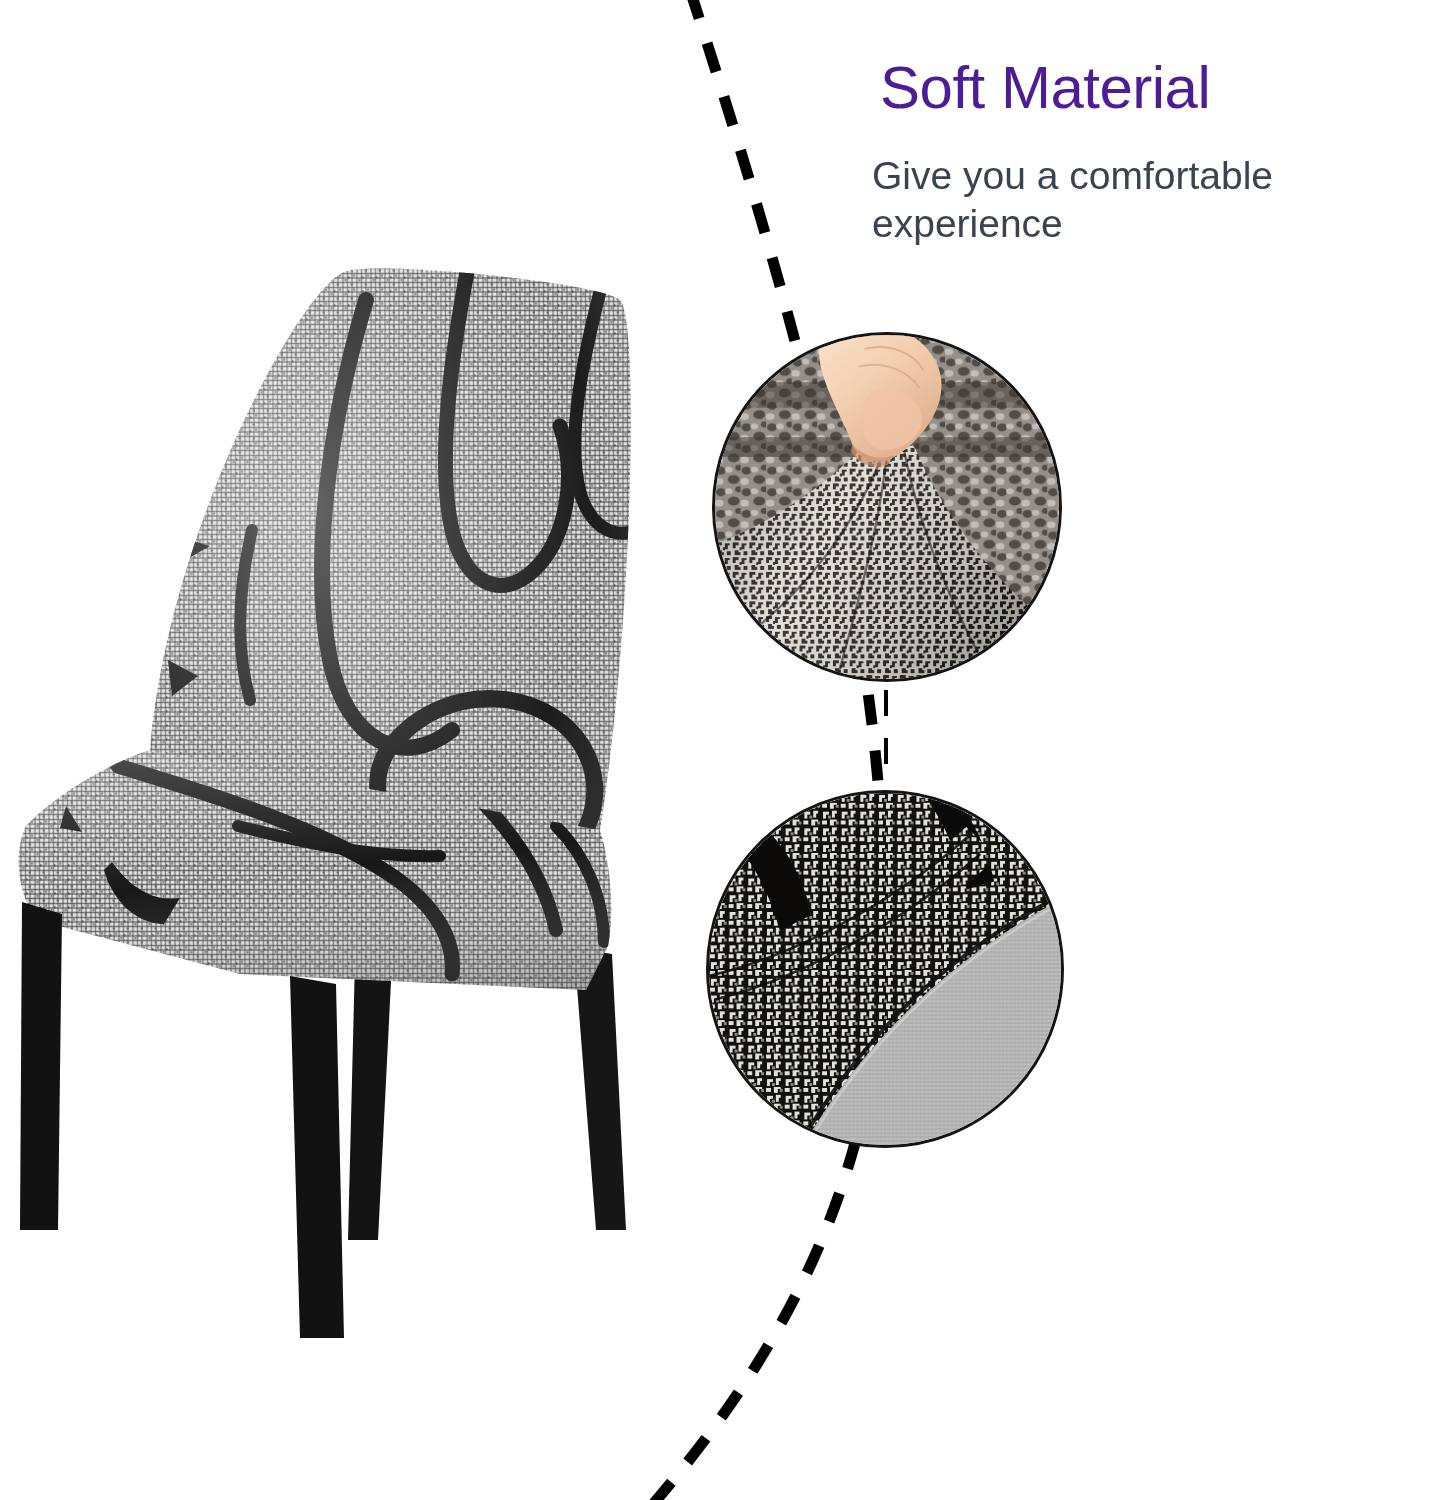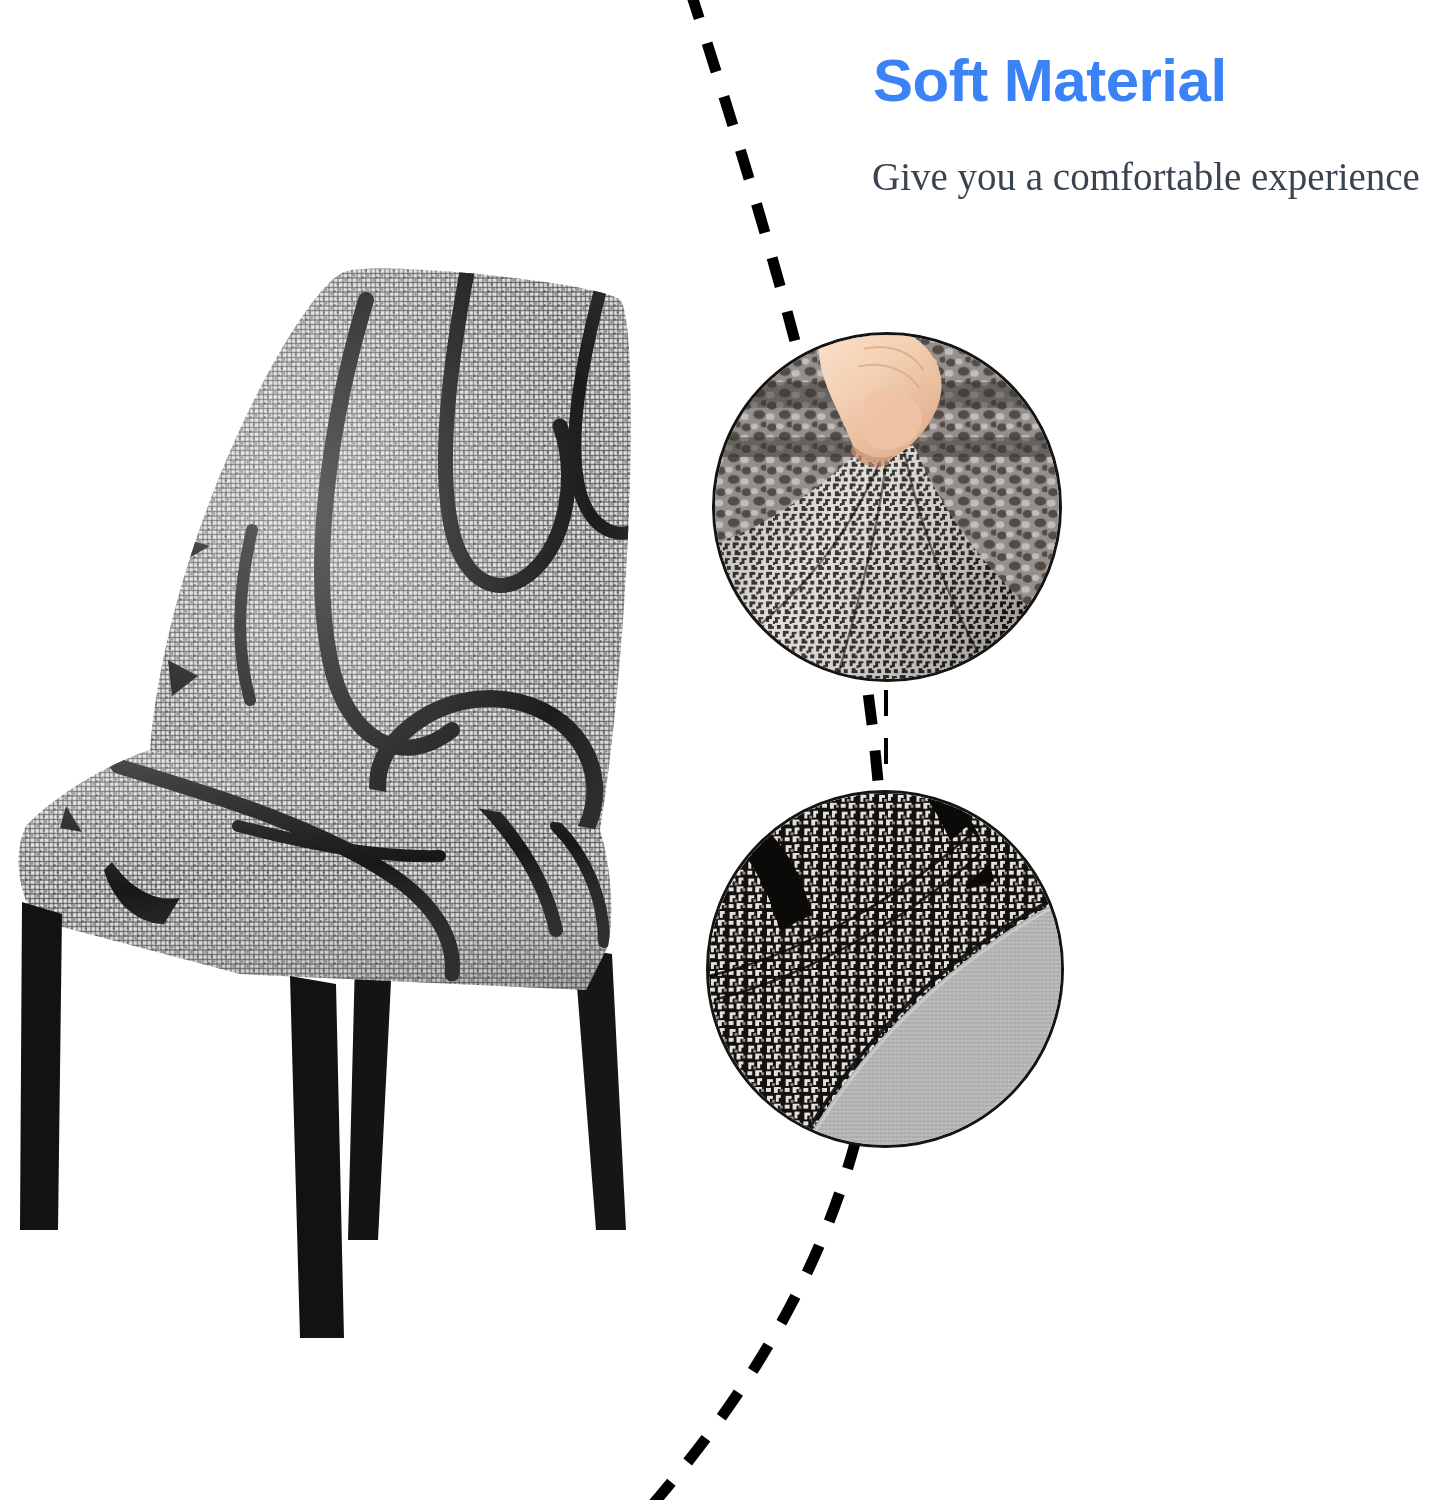--- a/index.html
+++ b/index.html
@@ -53,37 +53,36 @@
     width:4px; height:96px;
     z-index:4;
   }
 
   
   .text-block{ position:absolute; z-index:6; }
   #block-soft{ left:872px; top:48px; width:560px; }
   #block-elastic{ left:874px; top:1188px; width:566px; }
 
   .feature-title{
-    margin:1px;
+    margin:8px;
     font-size:60px;
-    font-weight:bold;
+    font-weight:normal;
     line-height:1.06;
     letter-spacing:-0.5px;
-    color:#3b82f6;
+    color:#4c1d95;
     white-space:nowrap;
   }
   #block-elastic .feature-title{font-size:59px;}
 
   .feature-desc{
-    margin:40px 0 0 0;
+    margin:32px 0 0 0;
     font-size:39px;
     font-weight:normal;
     line-height:1.24;
     color:#3a4350;
-    font-family:Liberation Serif, serif;
   }
   #block-elastic .feature-desc{margin-top:48px;font-size:38px;line-height:1.28;}
 </style>
 </head>
 <body>
 
 <div id="stage">
 
   <svg class="divider-arc" viewBox="0 0 1447 1500" preserveAspectRatio="none">
     <path d="M 690 -10 C 800 330, 905 700, 880 1000 C 862 1220, 760 1380, 648 1510" fill="none" stroke="#000000" stroke-width="11" stroke-dasharray="30 26" stroke-linecap="butt"></path>

